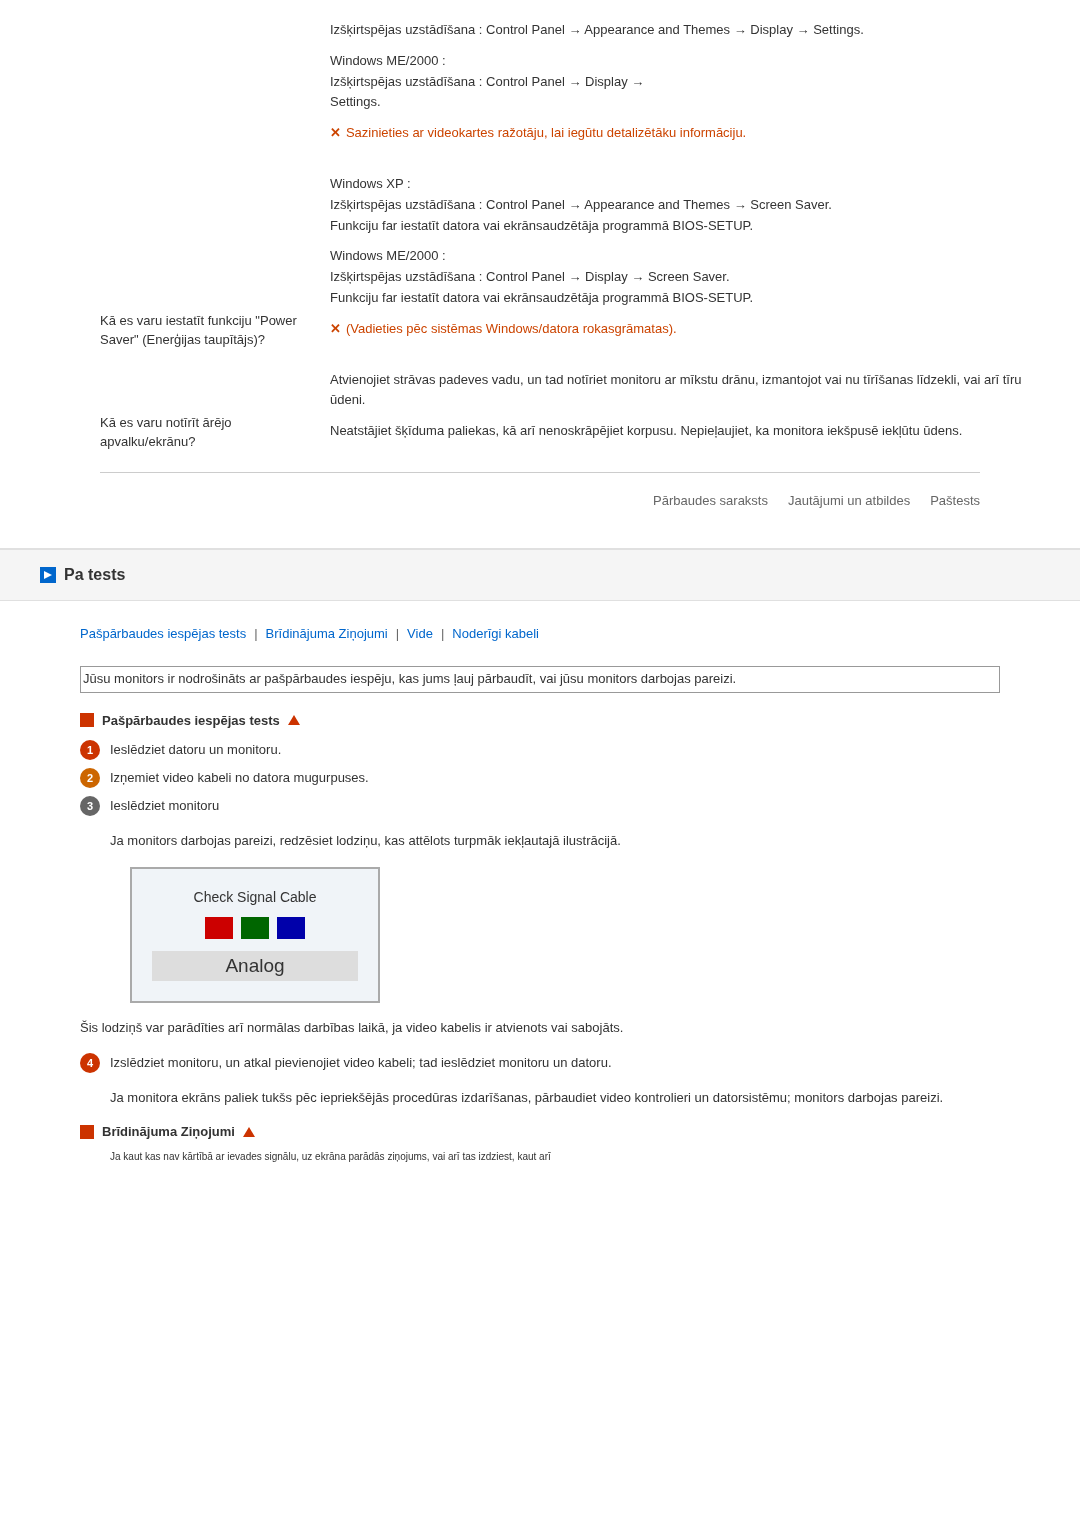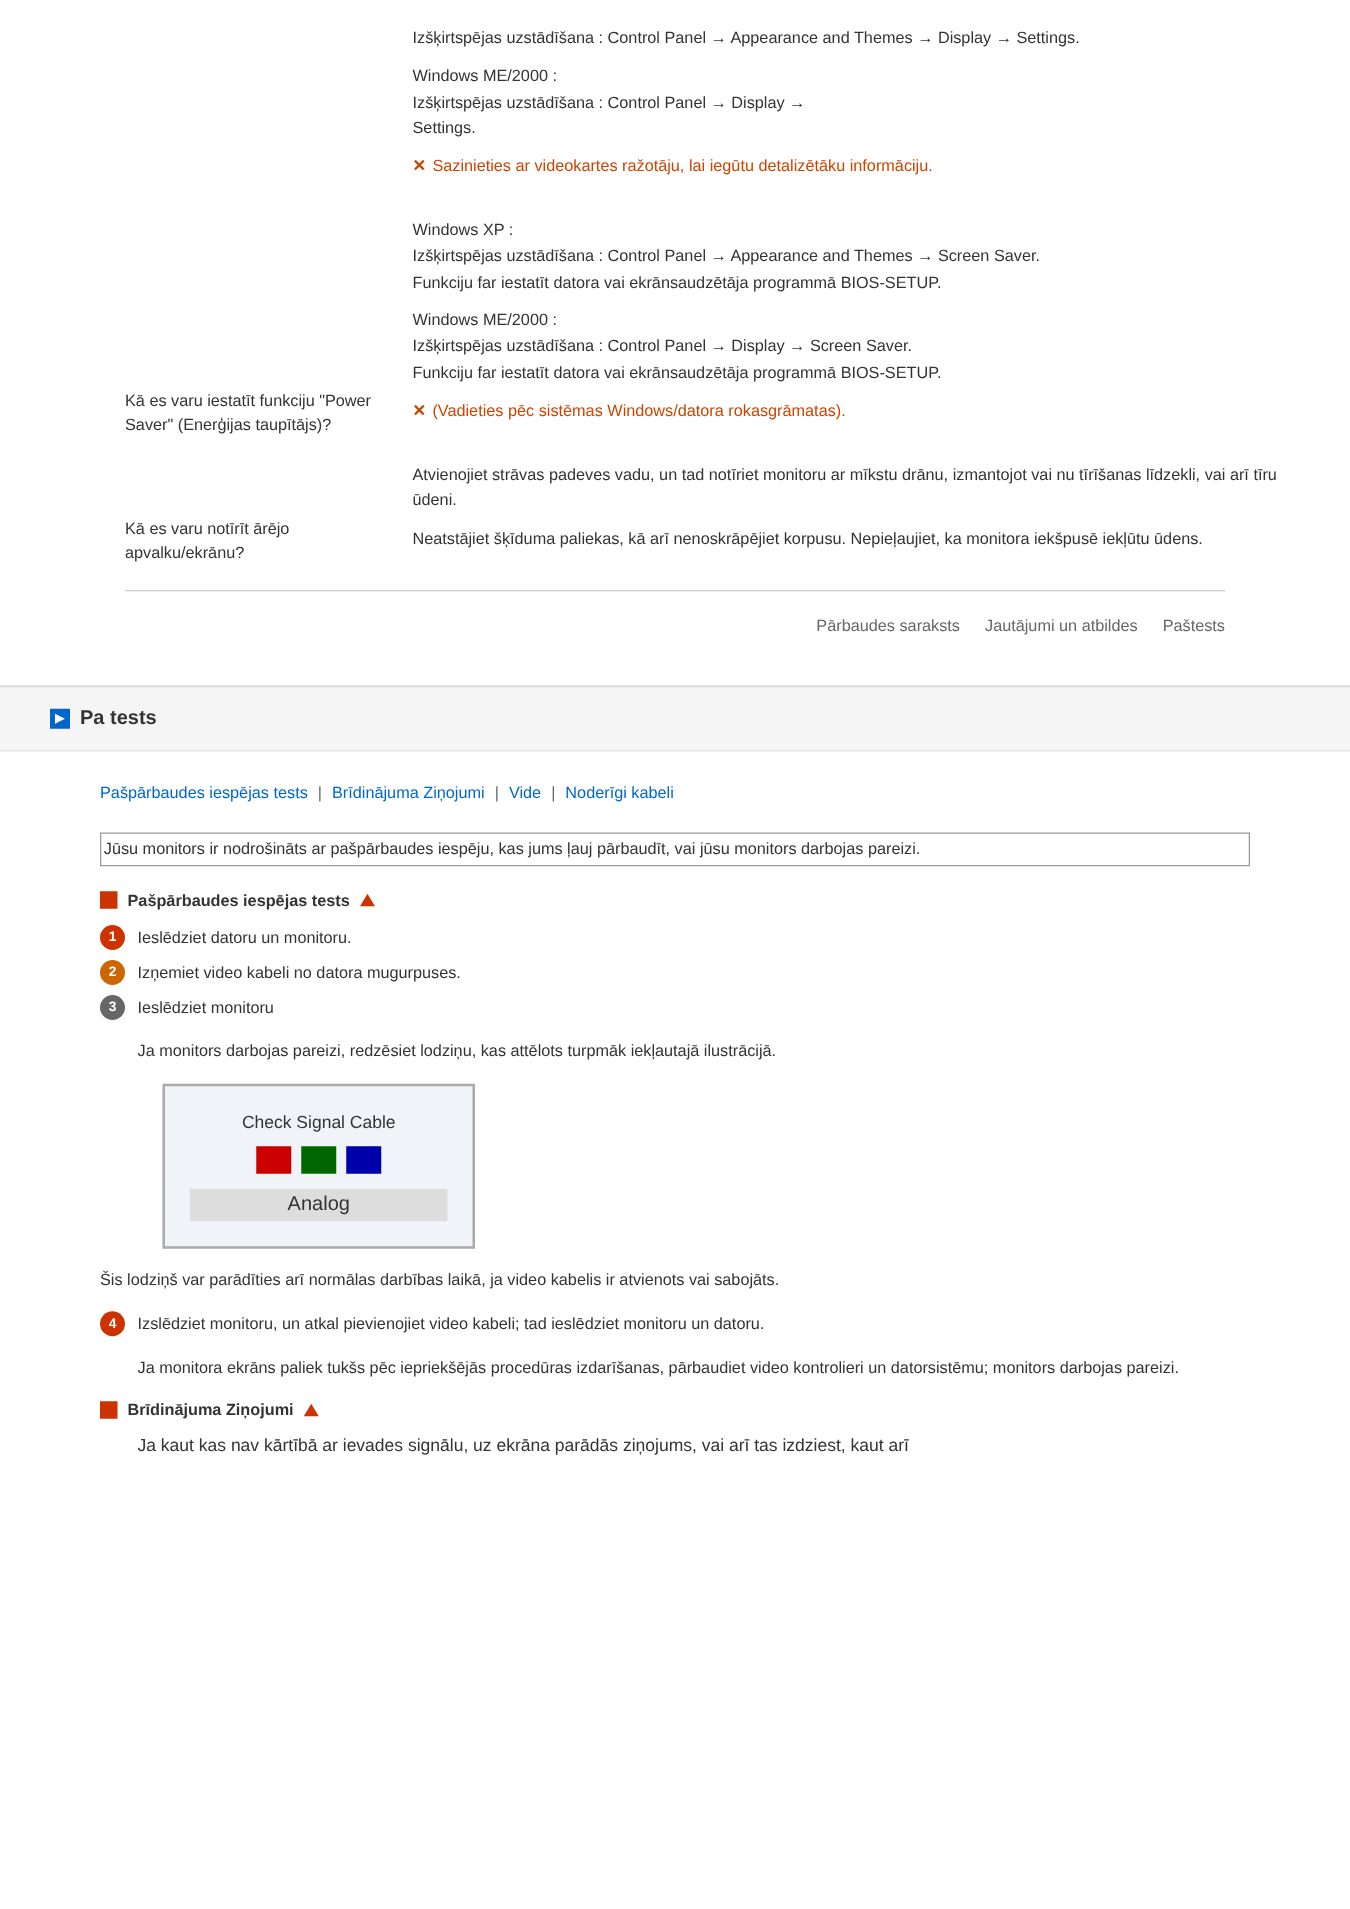--- a/index.html
+++ b/index.html
@@ -239,21 +239,21 @@
     .color-block {
       width: 28px;
       height: 22px;
     }
 
     .cb-red { background: #cc0000; }
     .cb-green { background: #006600; }
     .cb-blue { background: #0000aa; }
 
     .signal-cable-subtitle {
-      font-size: 16px;
+      font-size: 19px;
       color: #333;
       background: #ddd;
       padding: 4px 20px;
       margin-top: 5px;
     }
 
     .warning-note {
       font-size: 13px;
       color: #333;
       line-height: 1.6;
@@ -274,21 +274,21 @@
       align-items: center;
       gap: 8px;
       font-size: 13px;
       font-weight: bold;
       color: #333;
       margin: 15px 0 10px;
     }
 
     .warning-text-body {
       padding-left: 30px;
-      font-size: 14px;
+      font-size: 10px;
       line-height: 1.6;
       color: #333;
     }
   </style>
 </head>
 <body>
 
 <div class="page-wrapper">
 
   <div class="qa-section">

